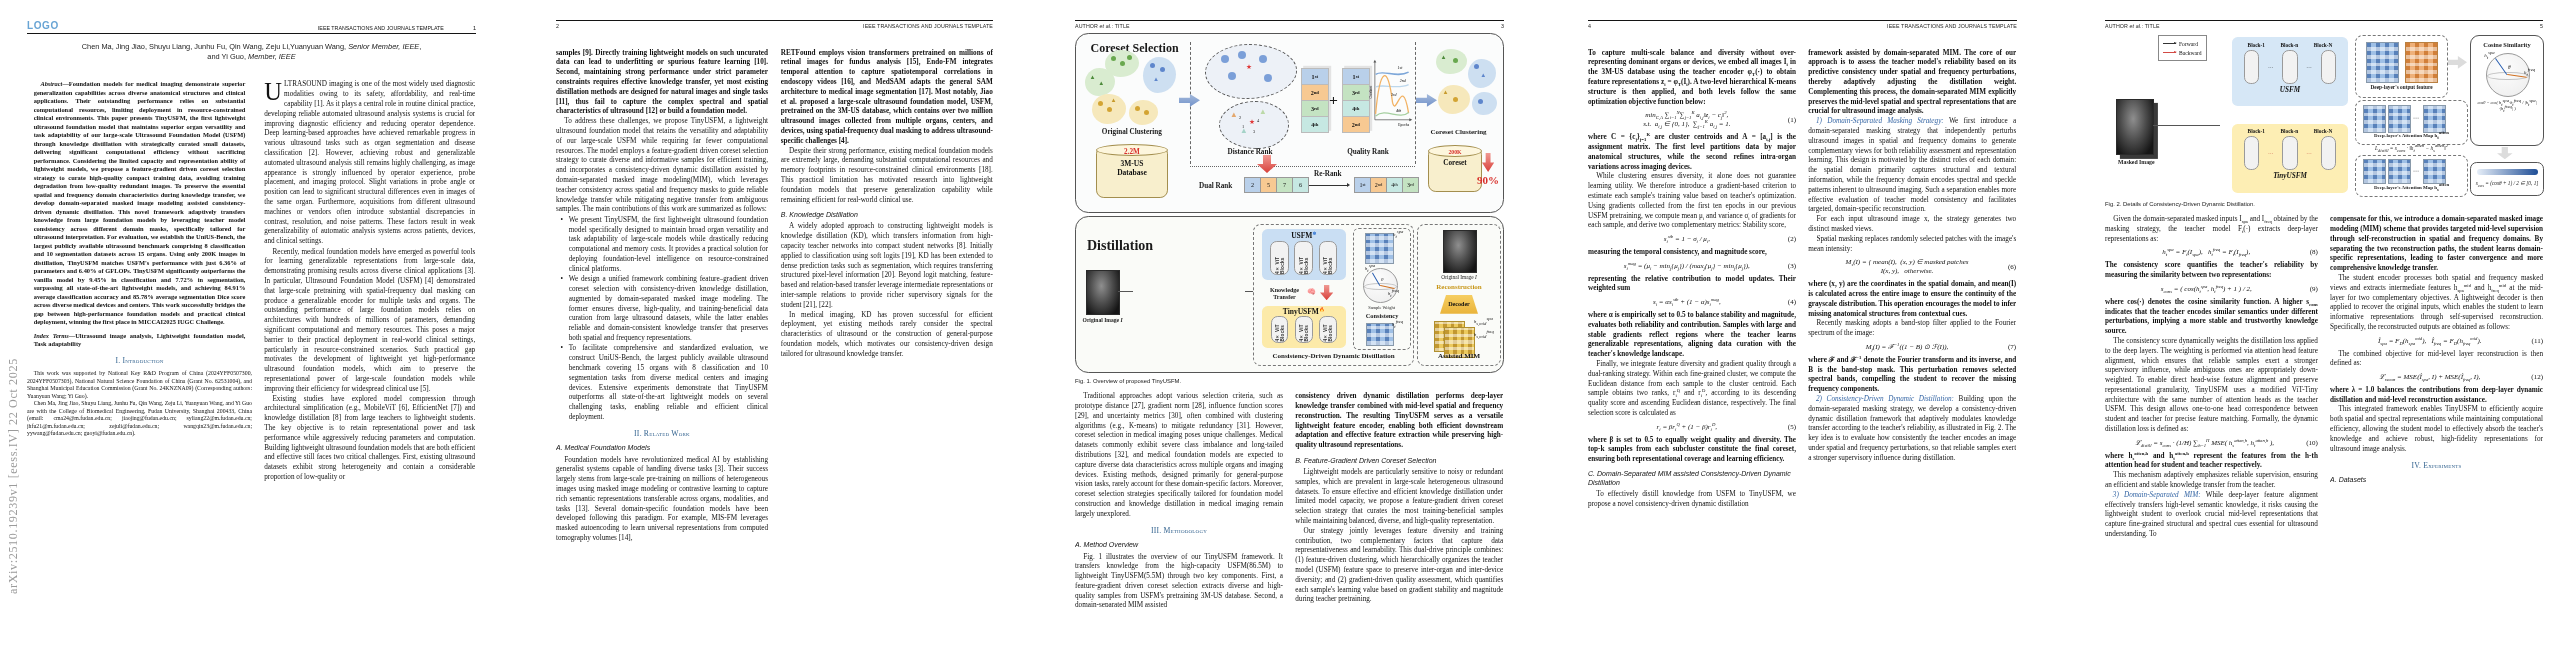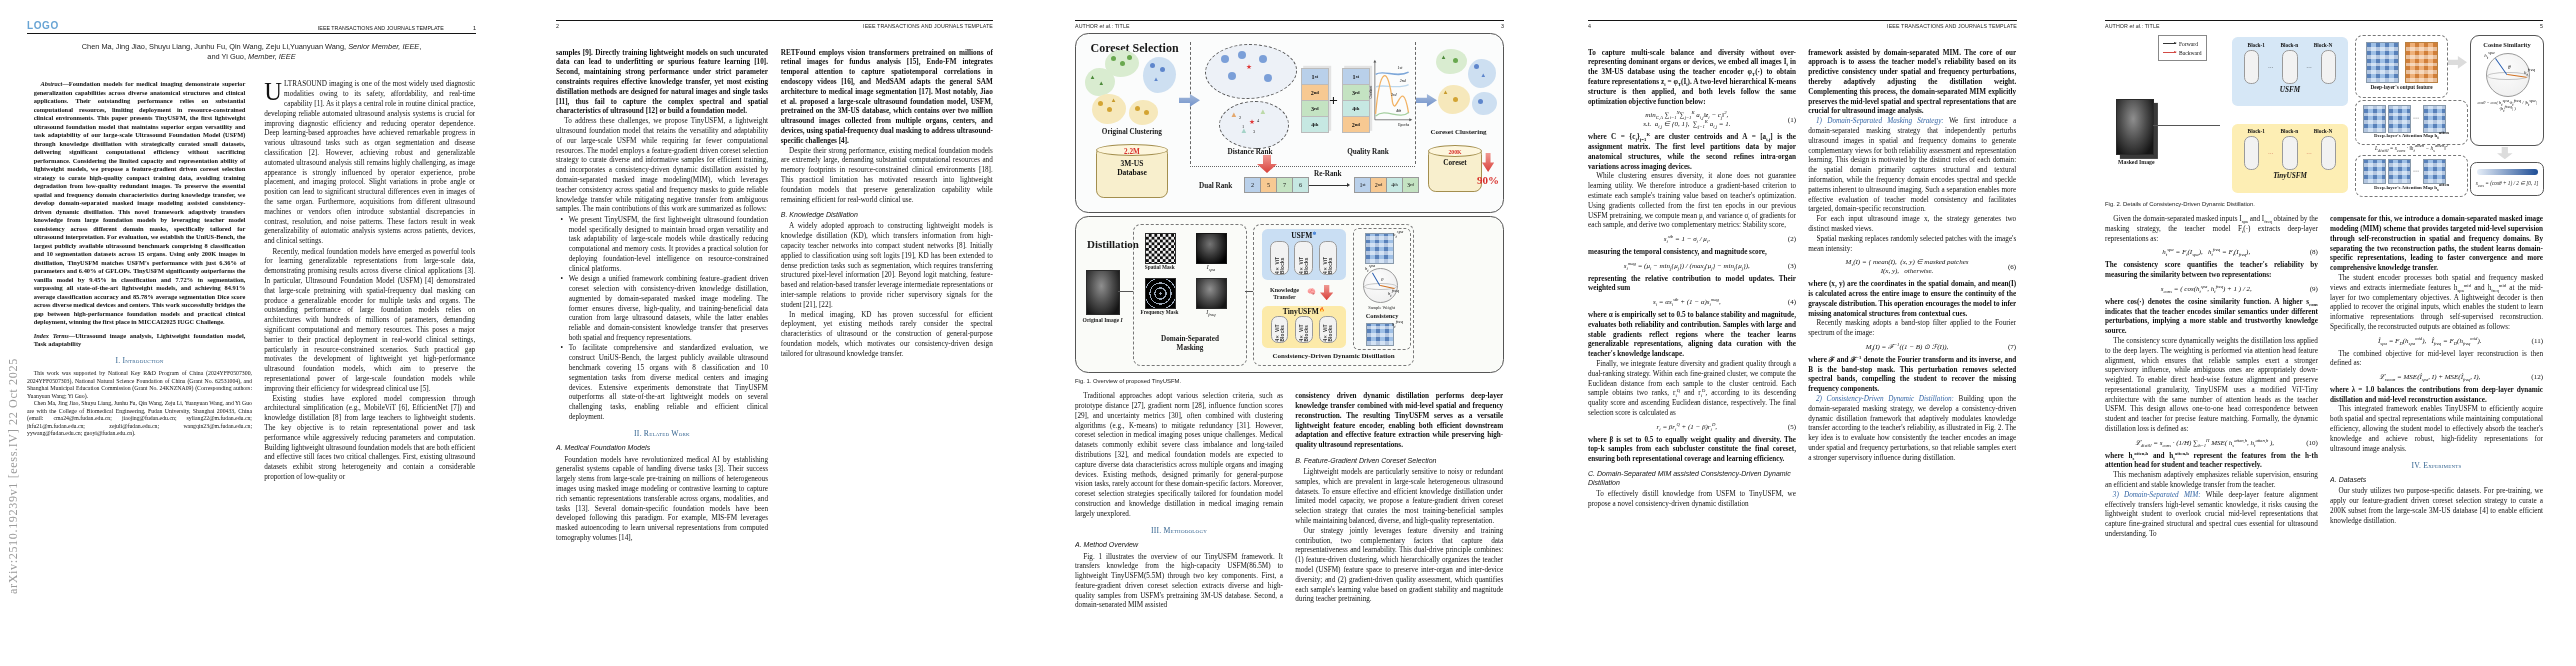--- a/index.html
+++ b/index.html
@@ -316,36 +316,25 @@
         <div class="flabel" style="left:341px;top:94px;width:83px;text-align:center;font-size:7px;">Coreset Clustering</div>
         <div class="cyl" style="left:352px;top:114px;width:52px;height:42px;">
           <div class="cylin" style="margin-top:0;font:bold 5.8px 'Liberation Serif',serif;"><span class="red">200K</span></div>
           <div class="cylin" style="margin-top:4.4px;font:bold 7.2px 'Liberation Serif',serif;">Coreset</div>
         </div>
         <div class="rarrow" style="left:406px;top:119px;width:12.2px;height:19px;"></div>
         <div class="flabel red" style="left:401px;top:140px;font-size:11px;">90%</div>
       </div>
 
       <div class="panel" style="left:0;top:183px;width:427px;height:155px;background:#fafbf8;">
-        <div class="flabel" style="left:11px;top:21px;font-size:11px;">Distillation</div>
+        <div class="flabel" style="left:11px;top:21px;font-size:14px;">Distillation</div>
         <div class="us" style="position:absolute;left:10px;top:53px;width:32px;height:43px;"></div>
         <div class="fsmall" style="left:1.1px;top:100px;width:51px;text-align:center;font-size:5.6px;font-weight:bold;">Original Image <i>I</i></div>
         <div class="conn" style="left:42px;top:74px;width:14.5px;height:0.8px;"></div>
 
-        <div class="dashbox" style="left:57px;top:6.7px;width:112px;height:140px;">
-          <div class="mask-spa" style="position:absolute;left:11px;top:7.8px;width:29px;height:29px;background-size:5.6px 5.6px;"></div>
-          <div class="fsmall" style="left:2.2px;top:39px;width:47px;text-align:center;font-size:5.3px;font-weight:bold;">Spatial Mask</div>
-          <div class="us" style="position:absolute;left:62px;top:7.8px;width:29px;height:29px;filter:contrast(1.2) brightness(.8);"></div>
-          <div class="fsmall" style="left:58px;top:39px;width:38px;text-align:center;font-size:5.6px;"><i>I<sub>spa</sub></i></div>
-          <div class="mask-freq" style="position:absolute;left:11px;top:53px;width:29px;height:29px;"></div>
-          <div class="fsmall" style="left:0px;top:84px;width:51px;text-align:center;font-size:5.3px;font-weight:bold;">Frequency Mask</div>
-          <div class="us" style="position:absolute;left:62px;top:53px;width:29px;height:29px;"></div>
-          <div class="fsmall" style="left:58px;top:84px;width:38px;text-align:center;font-size:5.6px;"><i>I<sub>freq</sub></i></div>
-          <div class="flabel" style="left:0;top:110px;width:112px;text-align:center;font-size:7.2px;line-height:9px;">Domain-Separated<br>Masking</div>
-        </div>
         <div class="conn" style="left:169px;top:74px;width:7.8px;height:0.8px;"></div>
 
         <div class="dashbox" style="left:177px;top:6.7px;width:159px;height:140px;">
           <div class="bluebox" style="left:7.8px;top:4.4px;width:84px;height:51px;">
             <div style="text-align:center;font:bold 7.5px 'Liberation Serif',serif;padding-top:1.7px;"><span>USFM</span><sup style="color:#3a7bd5;">❄</sup></div>
             <div style="display:flex;justify-content:space-around;padding:1.1px 5.6px 0;">
               <div class="pill" style="width:16.7px;height:32px;">
                   <span class="vtext">4× ViT Blocks</span>
                 </div>
               <div class="pill" style="width:16.7px;height:32px;">
@@ -383,20 +372,33 @@
             <div class="fsmall" style="left:34px;top:62px;font-size:4.7px;font-style:italic;">h<sub>t</sub><sup>freq</sup></div>
             <div class="fsmall" style="left:27px;top:48px;font-size:5px;font-style:italic;">θ</div>
             <div class="fsmall" style="left:1.1px;top:76px;width:53px;text-align:center;font-size:4.4px;">Sample Weight</div>
             <div class="flabel" style="left:0;top:83px;width:56px;text-align:center;font-size:6.4px;">Consistency</div>
             <div class="hm hm-blue" style="left:12.2px;top:94px;width:25.6px;height:21px;"></div>
             <div class="fsmall" style="left:38px;top:93px;font-size:4.7px;font-style:italic;">h<sub>t</sub><sup>freq</sup></div>
           </div>
           <div class="flabel" style="left:0;top:127px;width:159px;text-align:center;font-size:7px;">Consistency-Driven Dynamic Distillation</div>
         </div>
 
+        <div class="dashbox" style="left:341px;top:6.7px;width:82px;height:140px;">
+          <div class="us" style="position:absolute;left:24.5px;top:5.6px;width:32px;height:41px;"></div>
+          <div class="fsmall" style="left:14.5px;top:49px;width:53px;text-align:center;font-size:5.3px;">Original Image <i>I</i></div>
+          <div class="flabel" style="left:0;top:58px;width:82px;text-align:center;font-size:7px;color:#c8971a;">Reconstruction</div>
+          <div style="position:absolute;left:22px;top:70px;width:38px;height:19px;background:linear-gradient(#f6ce62,#e9b33a);clip-path:polygon(16% 0,84% 0,100% 100%,0 100%);display:flex;align-items:center;justify-content:center;font:bold 6.1px 'Liberation Serif',serif;">
+              <span>Decoder</span>
+            </div>
+          <div class="hm hm-gold" style="left:15.6px;top:96px;width:29px;height:29px;"></div>
+          <div class="hm hm-gold" style="left:25.6px;top:102px;width:29px;height:29px;"></div>
+          <div class="fsmall" style="left:56px;top:94px;font-size:4.7px;font-style:italic;">h<sub>s,mid</sub><sup>spa</sup></div>
+          <div class="fsmall" style="left:56px;top:107px;font-size:4.7px;font-style:italic;">h<sub>s,mid</sub><sup>freq</sup></div>
+          <div class="flabel" style="left:0;top:127px;width:82px;text-align:center;font-size:7px;">Assisted MIM</div>
+        </div>
       </div>
     </div>
     <div class="caption" style="margin-top:4.4px;">Fig. 1.  Overview of proposed TinyUSFM.</div>
 
     <div class="cols" style="margin-top:7.8px;height:215px;gap:12.2px;">
       <div class="col" style="width:208px;">
           <div class="fi fi-p">Traditional approaches adopt various selection criteria, such as prototype distance [27], gradient norm [28], influence function scores [29], and uncertainty metrics [30], often combined with clustering algorithms (e.g., K-means) to mitigate redundancy [31]. However, coreset selection in medical imaging poses unique challenges. Medical datasets commonly exhibit severe class imbalance and long-tailed distributions [32], and medical foundation models are expected to capture diverse data characteristics across multiple organs and imaging devices. Existing methods, designed primarily for general-purpose vision tasks, rarely account for these domain-specific factors. Moreover, coreset selection strategies specifically tailored for foundation model construction and knowledge distillation in medical imaging remain largely unexplored.</div>
           <div class="fi fi-h1">III. Methodology</div>
           <div class="fi fi-h2">A. Method Overview</div>
           <div class="fi fi-p">Fig. 1 illustrates the overview of our TinyUSFM framework. It transfers knowledge from the high-capacity USFM(86.5M) to lightweight TinyUSFM(5.5M) through two key components. First, a feature-gradient driven coreset selection extracts diverse and high-quality samples from USFM's pretraining 3M-US database. Second, a domain-separated MIM assisted</div>
@@ -607,19 +609,18 @@
           </div>
           <div class="fi fi-p">The combined objective for mid-level layer reconstruction is then defined as:</div>
           <div class="fi fi-eq">
             <div class="eq-body">ℒ<sub>recon</sub> = MSE(Î<sub>spa</sub>, I) + MSE(Î<sub>freq</sub>, I),</div>
             <div class="eq-num">(12)</div>
           </div>
           <div class="fi fi-pc">where λ = 1.0 balances the contributions from deep-layer dynamic distillation and mid-level reconstruction assistance.</div>
           <div class="fi fi-p">This integrated framework enables TinyUSFM to efficiently acquire both spatial and spectral representations while maintaining computational efficiency, allowing the student model to effectively absorb the teacher's knowledge and achieve robust, high-fidelity representations for ultrasound image analysis.</div>
           <div class="fi fi-h1">IV. Experiments</div>
           <div class="fi fi-h2">A. Datasets</div>
-          <div class="fi fi-p">Our study utilizes two purpose-specific datasets. For pre-training, we apply our feature-gradient driven coreset selection strategy to curate a 200K subset from the large-scale 3M-US database [4] to enable efficient knowledge distillation.</div>
         </div>
     </div>
   </div>
 
 </div>
 
 
 </body></html>

